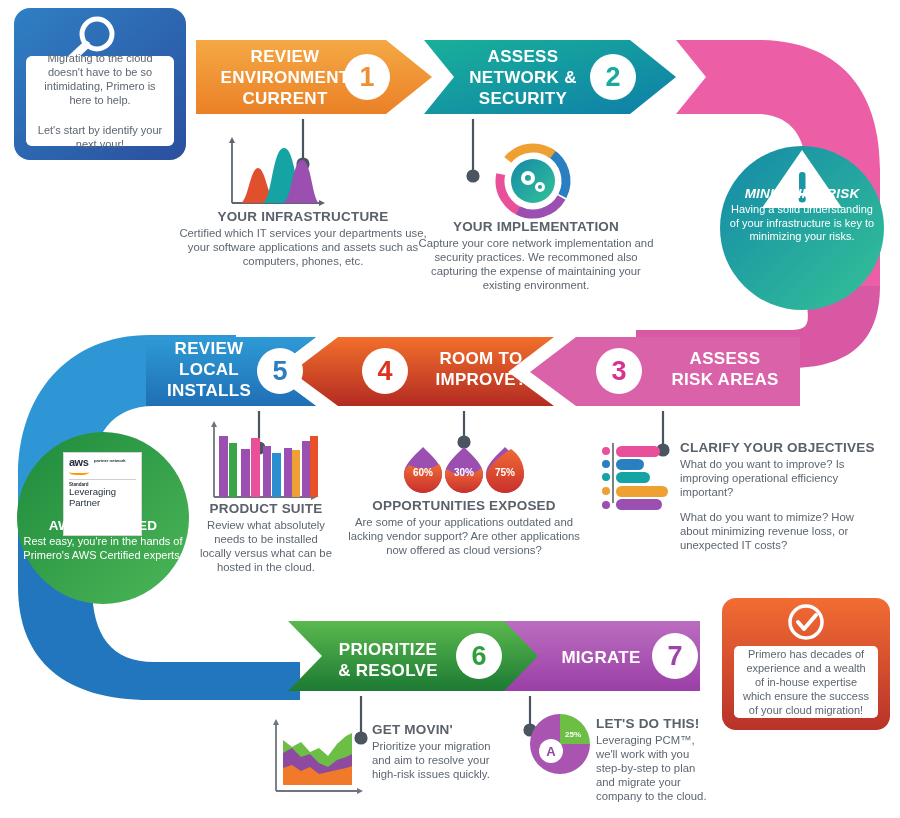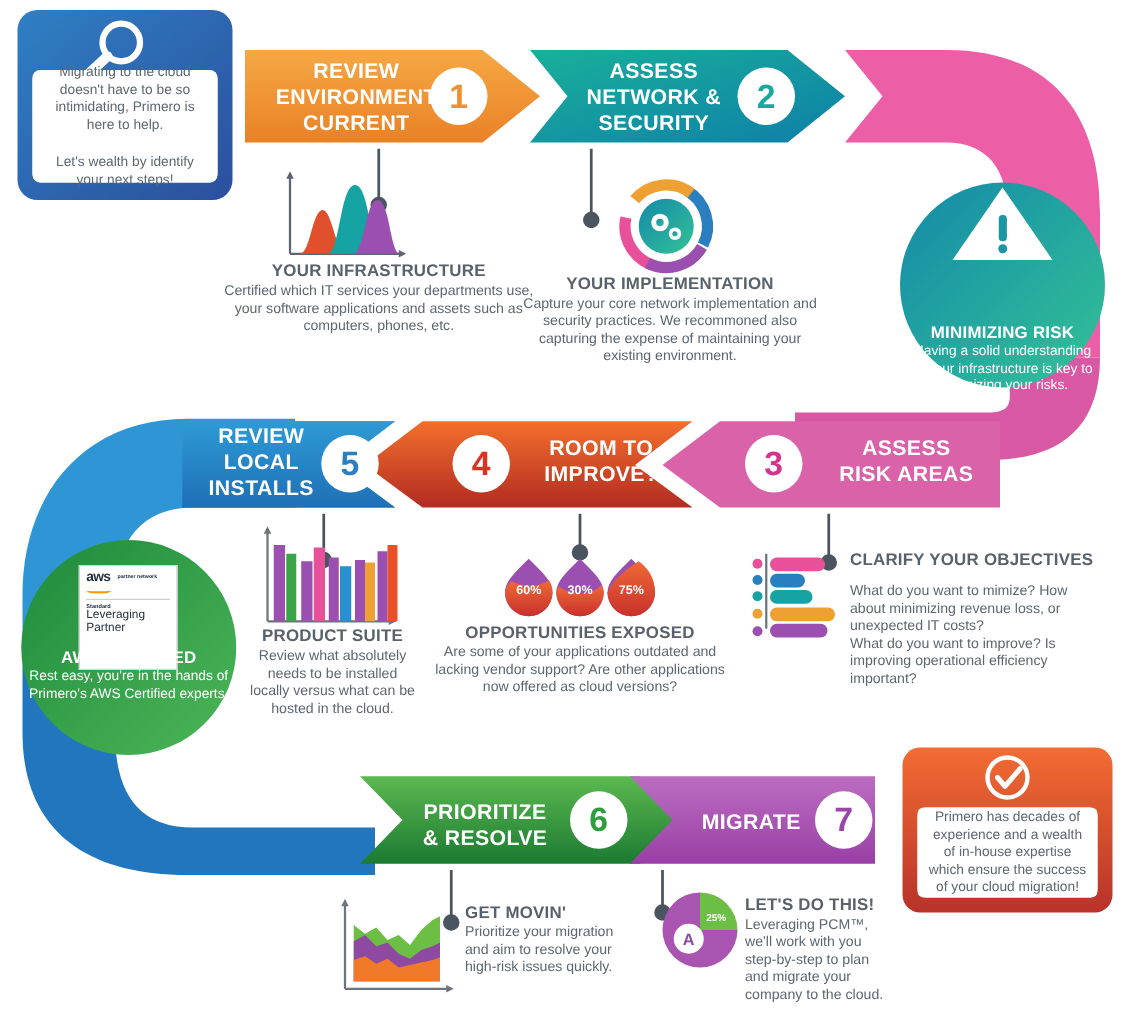--- a/index.html
+++ b/index.html
@@ -303,21 +303,21 @@
     <path d="M560 714 A30 30 0 1 0 590 744 L560 744 Z" fill="#a854b0"></path>
     <path d="M560 714 A30 30 0 0 1 590 744 L560 744 Z" fill="#6cbe45"></path>
     <circle cx="551" cy="751" r="12" fill="#ffffff"></circle>
     <text x="551" y="756" font-family="Liberation Sans, sans-serif" font-size="13" font-weight="bold" fill="#8e4aa0" text-anchor="middle">A</text>
   </g>
 </svg>
 
 <div class="callout" style="left:14px;top:8px;width:172px;height:152px;background:transparent;">
   <div class="inner" style="left:12px;top:48px;width:148px;height:90px;flex-direction:column;gap:16px;">
     <span>Migrating to the cloud doesn't have to be so intimidating, Primero is here to help.</span>
-    <span>Let's wealth by identify your next steps!</span>
+    <span>Let's start by identify your next your!</span>
   </div>
 </div>
 
 <div class="step-title" style="left:205px;top:46px;width:160px;">
   <div>REVIEW</div>
   <div>ENVIRONMENT</div>
   <div>CURRENT</div>
 </div>
 <div class="step-num" style="left:344px;top:54px;color:#ef8f33;">
   <span>1</span>
@@ -377,22 +377,22 @@
   <p>Certified which IT services your departments use, your software applications and assets such as computers, phones, etc.</p>
 </div>
 
 <div class="cap center" style="left:412px;top:219px;width:248px;">
   <h4>YOUR IMPLEMENTATION</h4>
   <p>Capture your core network implementation and security practices. We recommoned also capturing the expense of maintaining your existing environment.</p>
 </div>
 
 <div class="cap left" style="left:680px;top:440px;width:200px;">
   <h4>CLARIFY YOUR OBJECTIVES</h4>
+  <p>What do you want to improve? Is improving operational efficiency important?</p>
   <p style="margin-top:11px;">What do you want to mimize? How about minimizing revenue loss, or unexpected IT costs?</p>
-  <p>What do you want to improve? Is improving operational efficiency important?</p>
 </div>
 
 <div class="cap center" style="left:348px;top:498px;width:232px;">
   <h4>OPPORTUNITIES EXPOSED</h4>
   <p>Are some of your applications outdated and lacking vendor support? Are other applications now offered as cloud versions?</p>
 </div>
 
 <div class="cap center" style="left:200px;top:501px;width:132px;">
   <h4>PRODUCT SUITE</h4>
   <p>Review what absolutely needs to be installed locally versus what can be hosted in the cloud.</p>
@@ -408,21 +408,21 @@
   <p>Leveraging PCM™, we'll work with you step-by-step to plan and migrate your company to the cloud.</p>
 </div>
 
 <div class="pct" style="left:404px;top:467px;width:38px;">60%</div>
 <div class="pct" style="left:445px;top:467px;width:38px;">30%</div>
 <div class="pct" style="left:486px;top:467px;width:38px;">75%</div>
 
 <div style="position:absolute;left:565px;top:730px;font-size:8px;font-weight:bold;color:#ffffff;">25%</div>
 
 <div class="circ-badge" style="left:720px;top:146px;width:164px;height:164px;">
-  <h4 style="margin-top:112px;">MINIMIZING RISK</h4>
+  <h4 style="margin-top:40px;font-style:italic;">MINIMIZING RISK</h4>
   <p>Having a solid understanding of your infrastructure is key to minimizing your risks.</p>
 </div>
 
 <div class="aws-card" style="left:63px;top:452px;width:79px;height:84px;">
   <div class="aws-top">
     <div>
       <div class="aws-word">aws</div>
       <div class="aws-smile"></div>
     </div>
     <div class="aws-pn">partner network</div>

